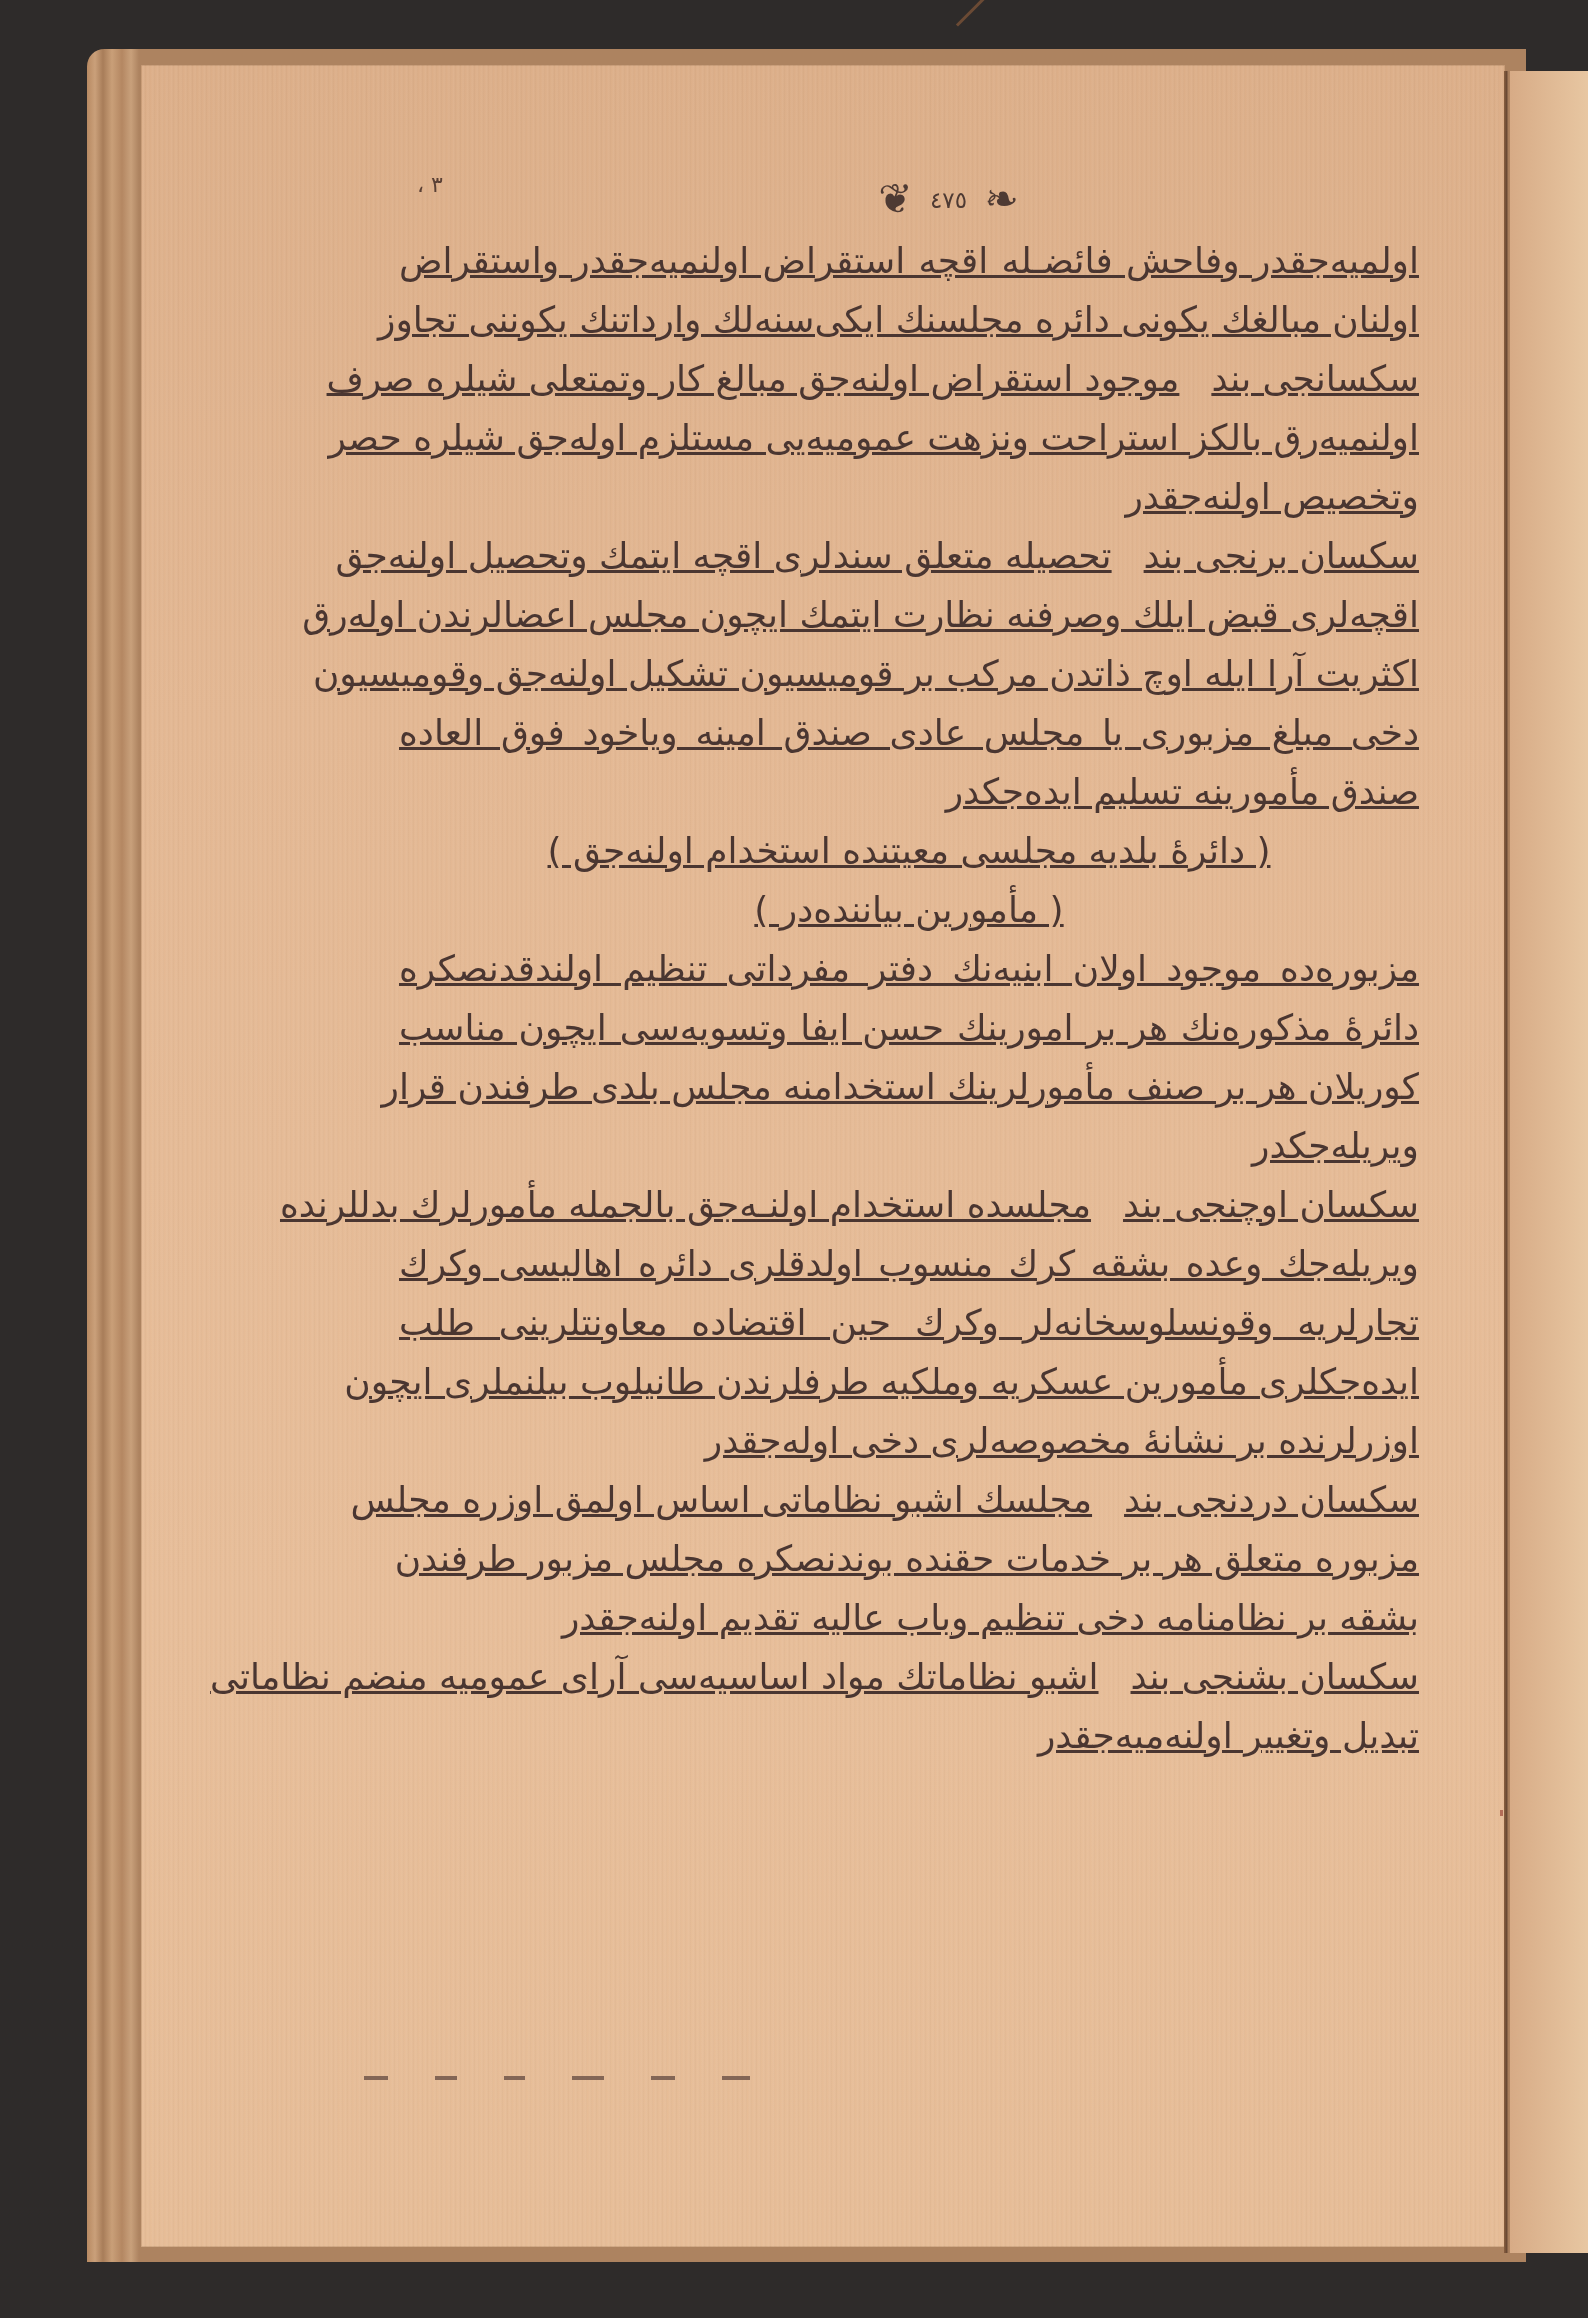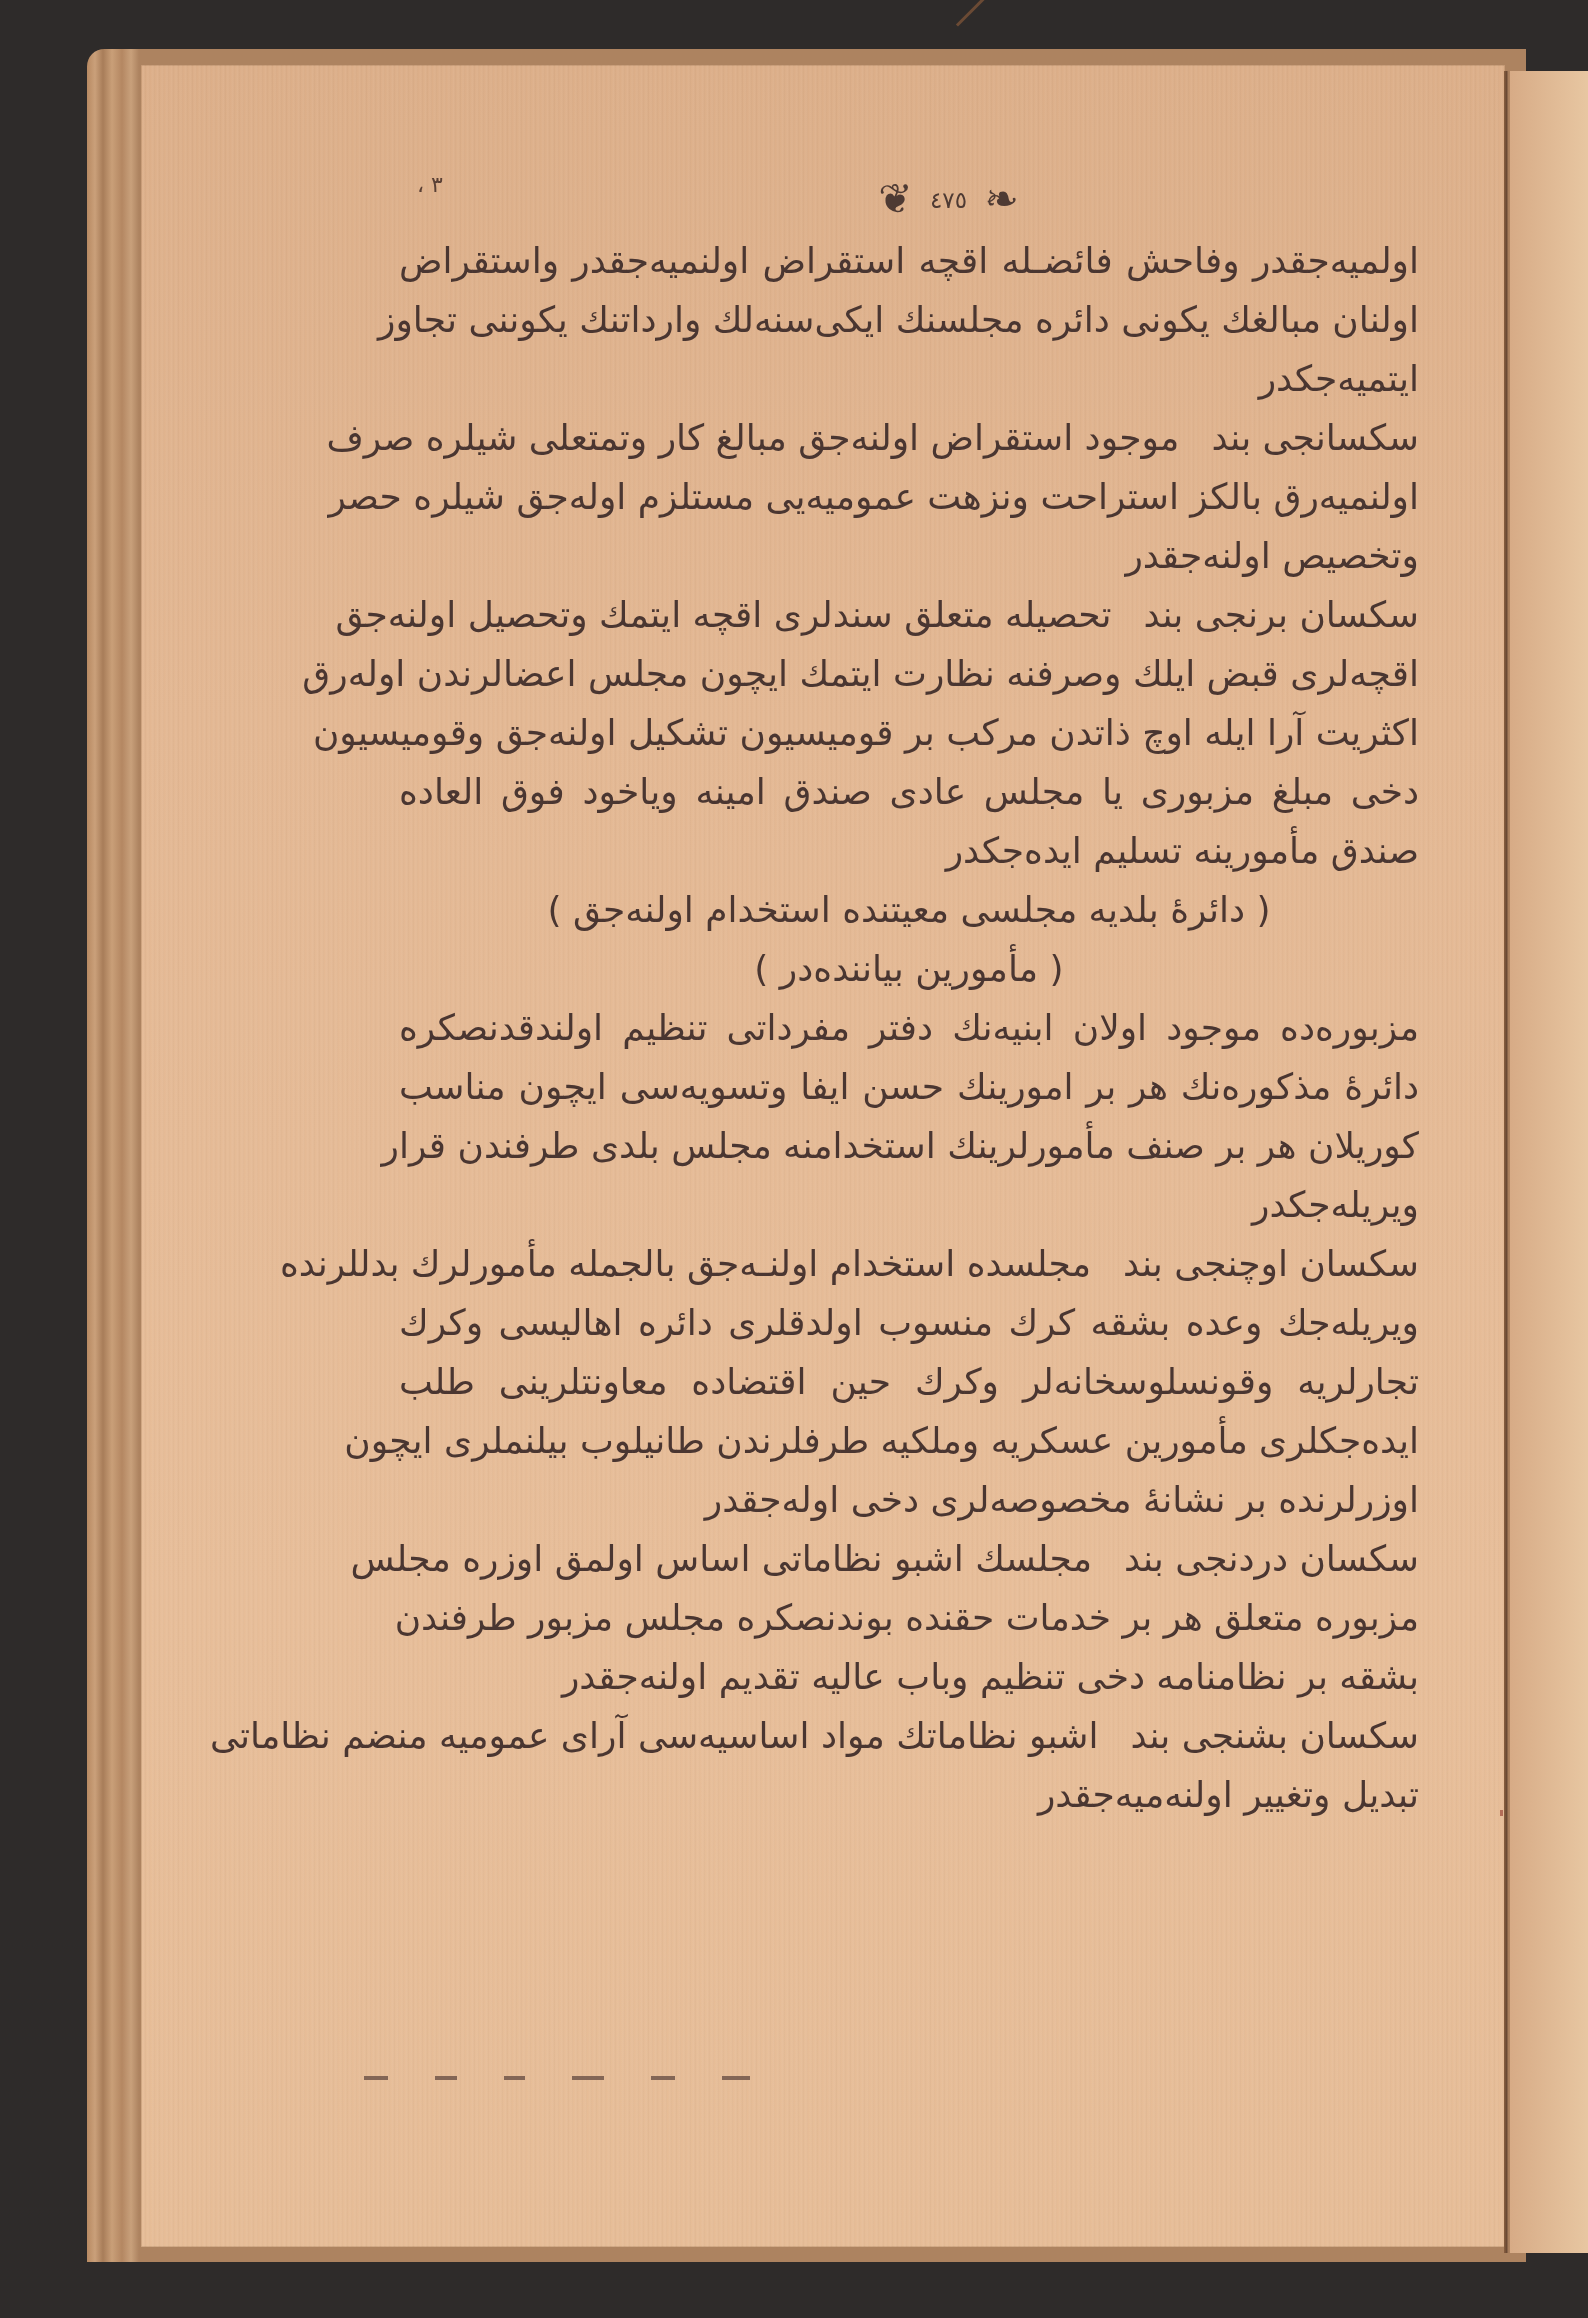--- a/index.html
+++ b/index.html
@@ -101,20 +101,21 @@
     .text-block {
       position: absolute;
       left: 399px;
       top: 231px;
       width: 1020px;
       direction: rtl;
       color: #4a3631;
       font-family: "DejaVu Sans", sans-serif;
       font-size: 36px;
       line-height: 59px;
+      text-decoration: underline;
     }
     .line {
       display: block;
       white-space: nowrap;
       text-align: justify;
       text-align-last: justify;
       height: 59px;
       overflow: visible;
     }
     .line.short {
@@ -164,21 +165,20 @@
 
 <div class="header">
   <span class="ornament">❦</span>
   <span class="page-number">٤٧٥</span>
   <span class="ornament">❧</span>
 </div>
 
 <div class="text-block">
   <span class="line">اولمیه‌جقدر وفاحش فائضـله اقچه استقراض اولنمیه‌جقدر واستقراض</span>
   <span class="line">اولنان مبالغك يكونى دائره مجلسنك ايكى‌سنه‌لك وارداتنك يكوننى تجاوز</span>
-  <span class="line short">ايتميه‌جكدر</span>
 
   <span class="line"><span class="label">سكسانجى بند</span><span>موجود استقراض اولنه‌جق مبالغ كار وتمتعلى شيلره صرف</span></span>
   <span class="line">اولنميه‌رق بالكز استراحت ونزهت عموميه‌يى مستلزم اوله‌جق شيلره حصر</span>
   <span class="line short">وتخصيص اولنه‌جقدر</span>
 
   <span class="line"><span class="label">سكسان برنجى بند</span><span>تحصيله متعلق سندلرى اقچه ايتمك وتحصيل اولنه‌جق</span></span>
   <span class="line">اقچه‌لرى قبض ايلك وصرفنه نظارت ايتمك ايچون مجلس اعضالرندن اوله‌رق</span>
   <span class="line">اكثريت آرا ايله اوچ ذاتدن مركب بر قوميسيون تشكيل اولنه‌جق وقوميسيون</span>
   <span class="line">دخى مبلغ مزبورى يا مجلس عادى صندق امينه وياخود فوق العاده</span>
   <span class="line short">صندق مأمورينه تسليم ايده‌جكدر</span>

